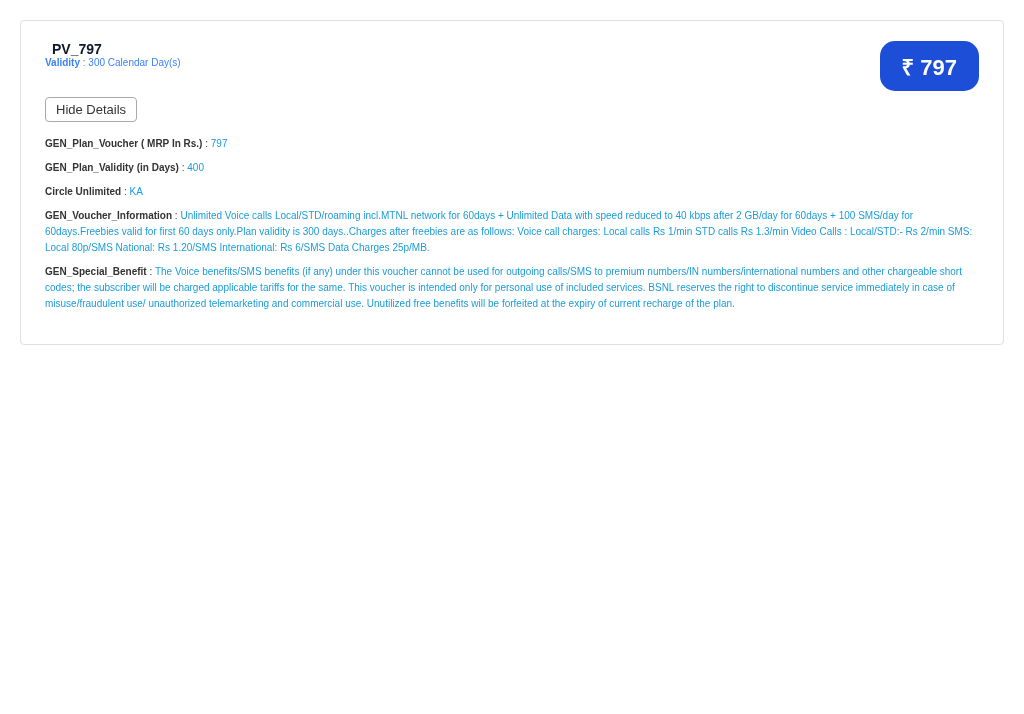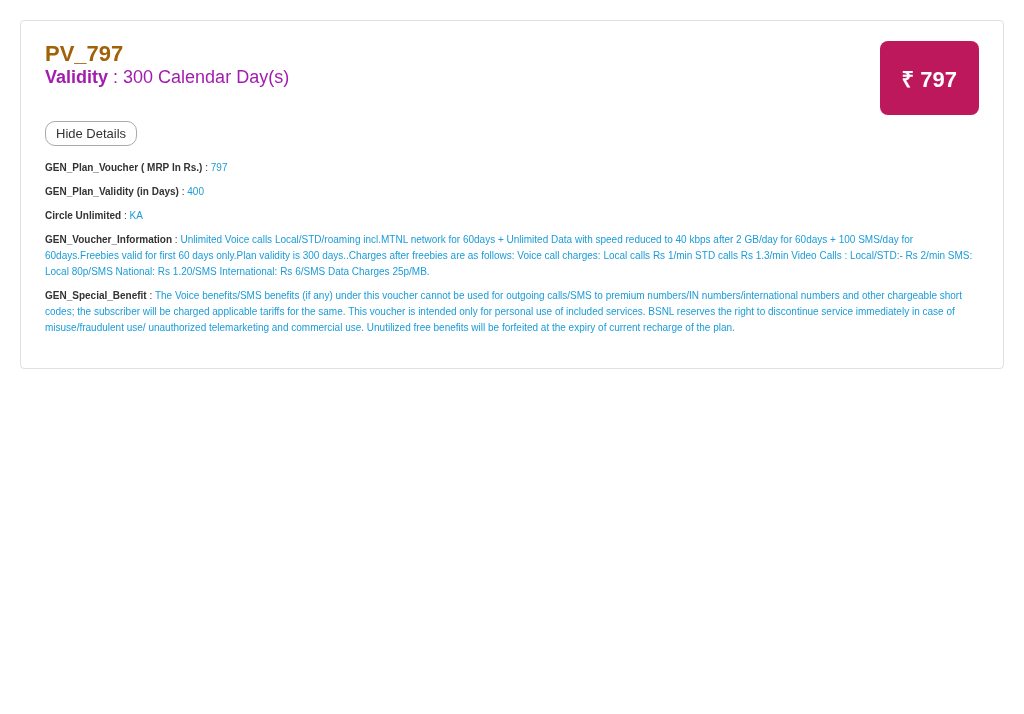--- a/index.html
+++ b/index.html
@@ -28,54 +28,55 @@
     }
 
     .header-row {
       display: flex;
       justify-content: space-between;
       align-items: flex-start;
       margin-bottom: 6px;
     }
 
     .plan-title {
-      color: #a16207;
-      font-size: 22px;
+      color: #0f172a;
+      font-size: 14px;
       font-weight: 600;
       text-decoration: none;
+      margin-left: 7px;
     }
 
     .price-badge {
-      background-color: #be185d;
+      background-color: #1d4ed8;
       color: #fff;
       font-size: 22px;
       font-weight: 600;
-      padding: 22px 22px;
-      border-radius: 8px;
+      padding: 10px 22px;
+      border-radius: 15px;
       white-space: nowrap;
     }
 
     .validity-row {
-      font-size: 18px;
-      color: #a21caf;
+      font-size: 10px;
+      color: #3b82f6;
       margin-bottom: 10px;
     }
 
     .validity-row strong {
       font-weight: 700;
     }
 
     .hide-details-btn {
       border: 1px solid #aaa;
       background: #fff;
       color: #333;
       font-size: 13px;
       padding: 4px 10px;
       cursor: pointer;
-      border-radius: 10px;
+      border-radius: 4px;
       margin-bottom: 14px;
       display: inline-block;
     }
 
     .detail-row {
       font-size: 10px;
       color: #333;
       margin-bottom: 8px;
       line-height: 1.6;
     }

